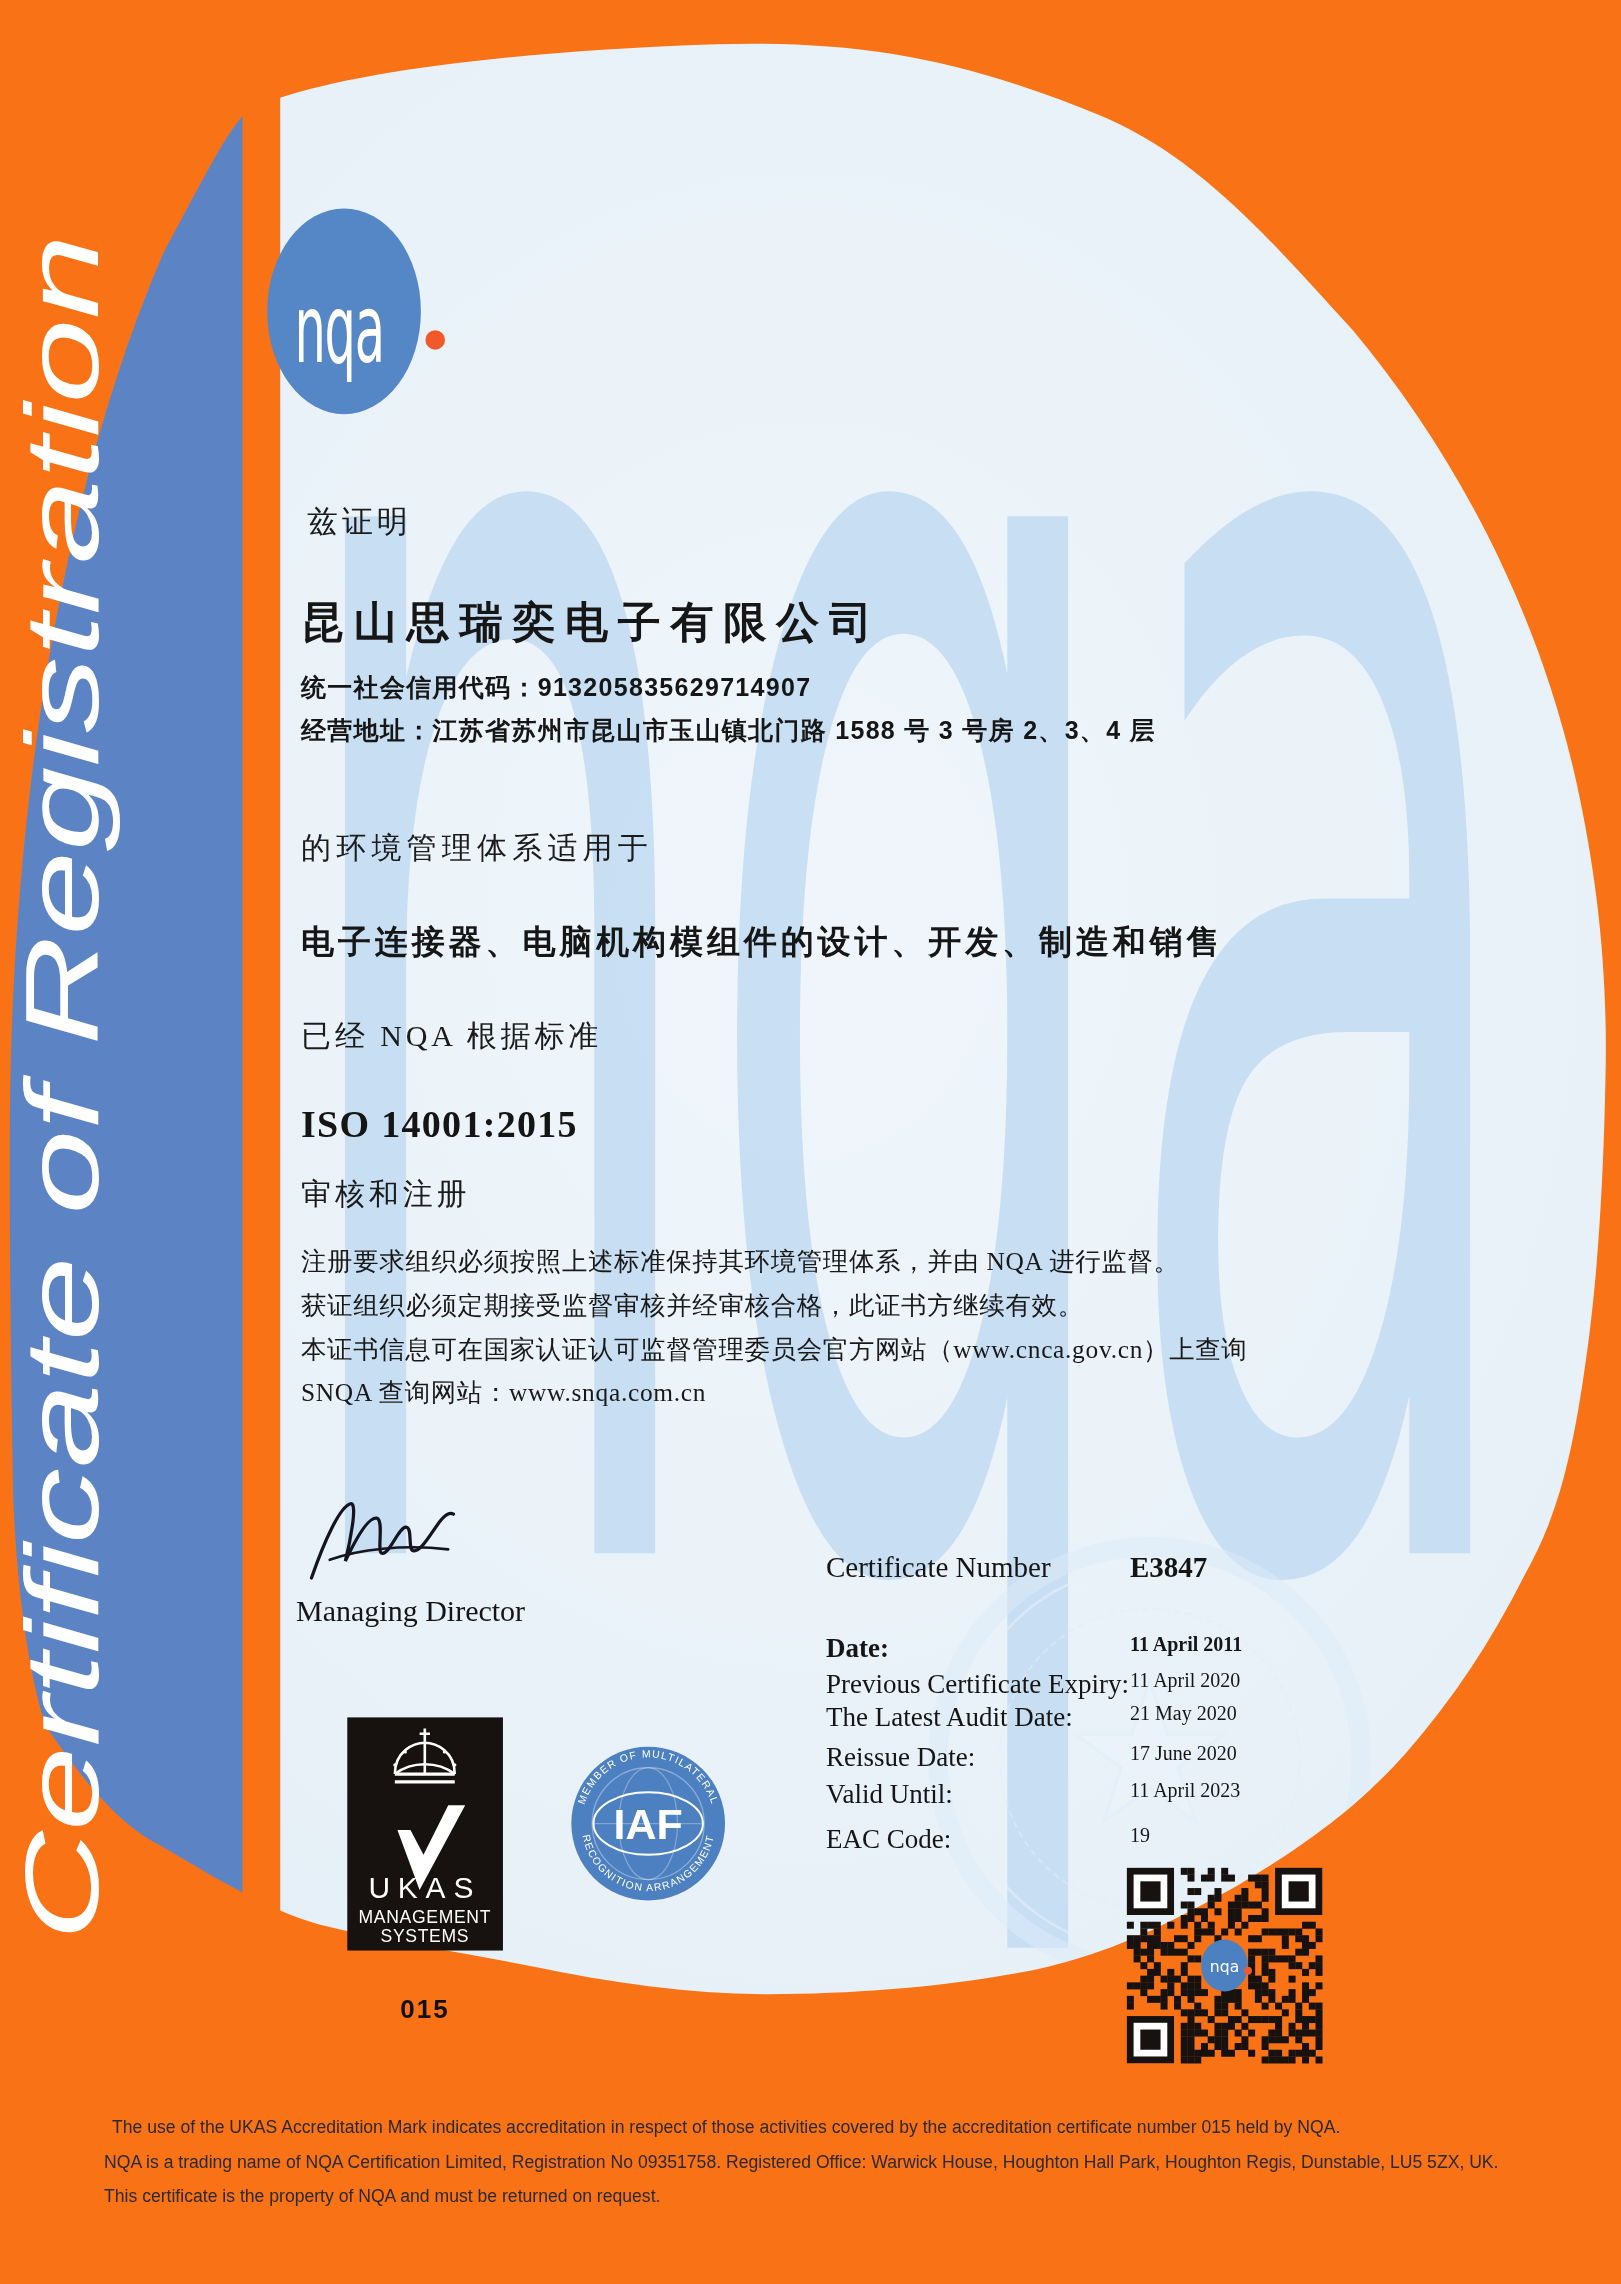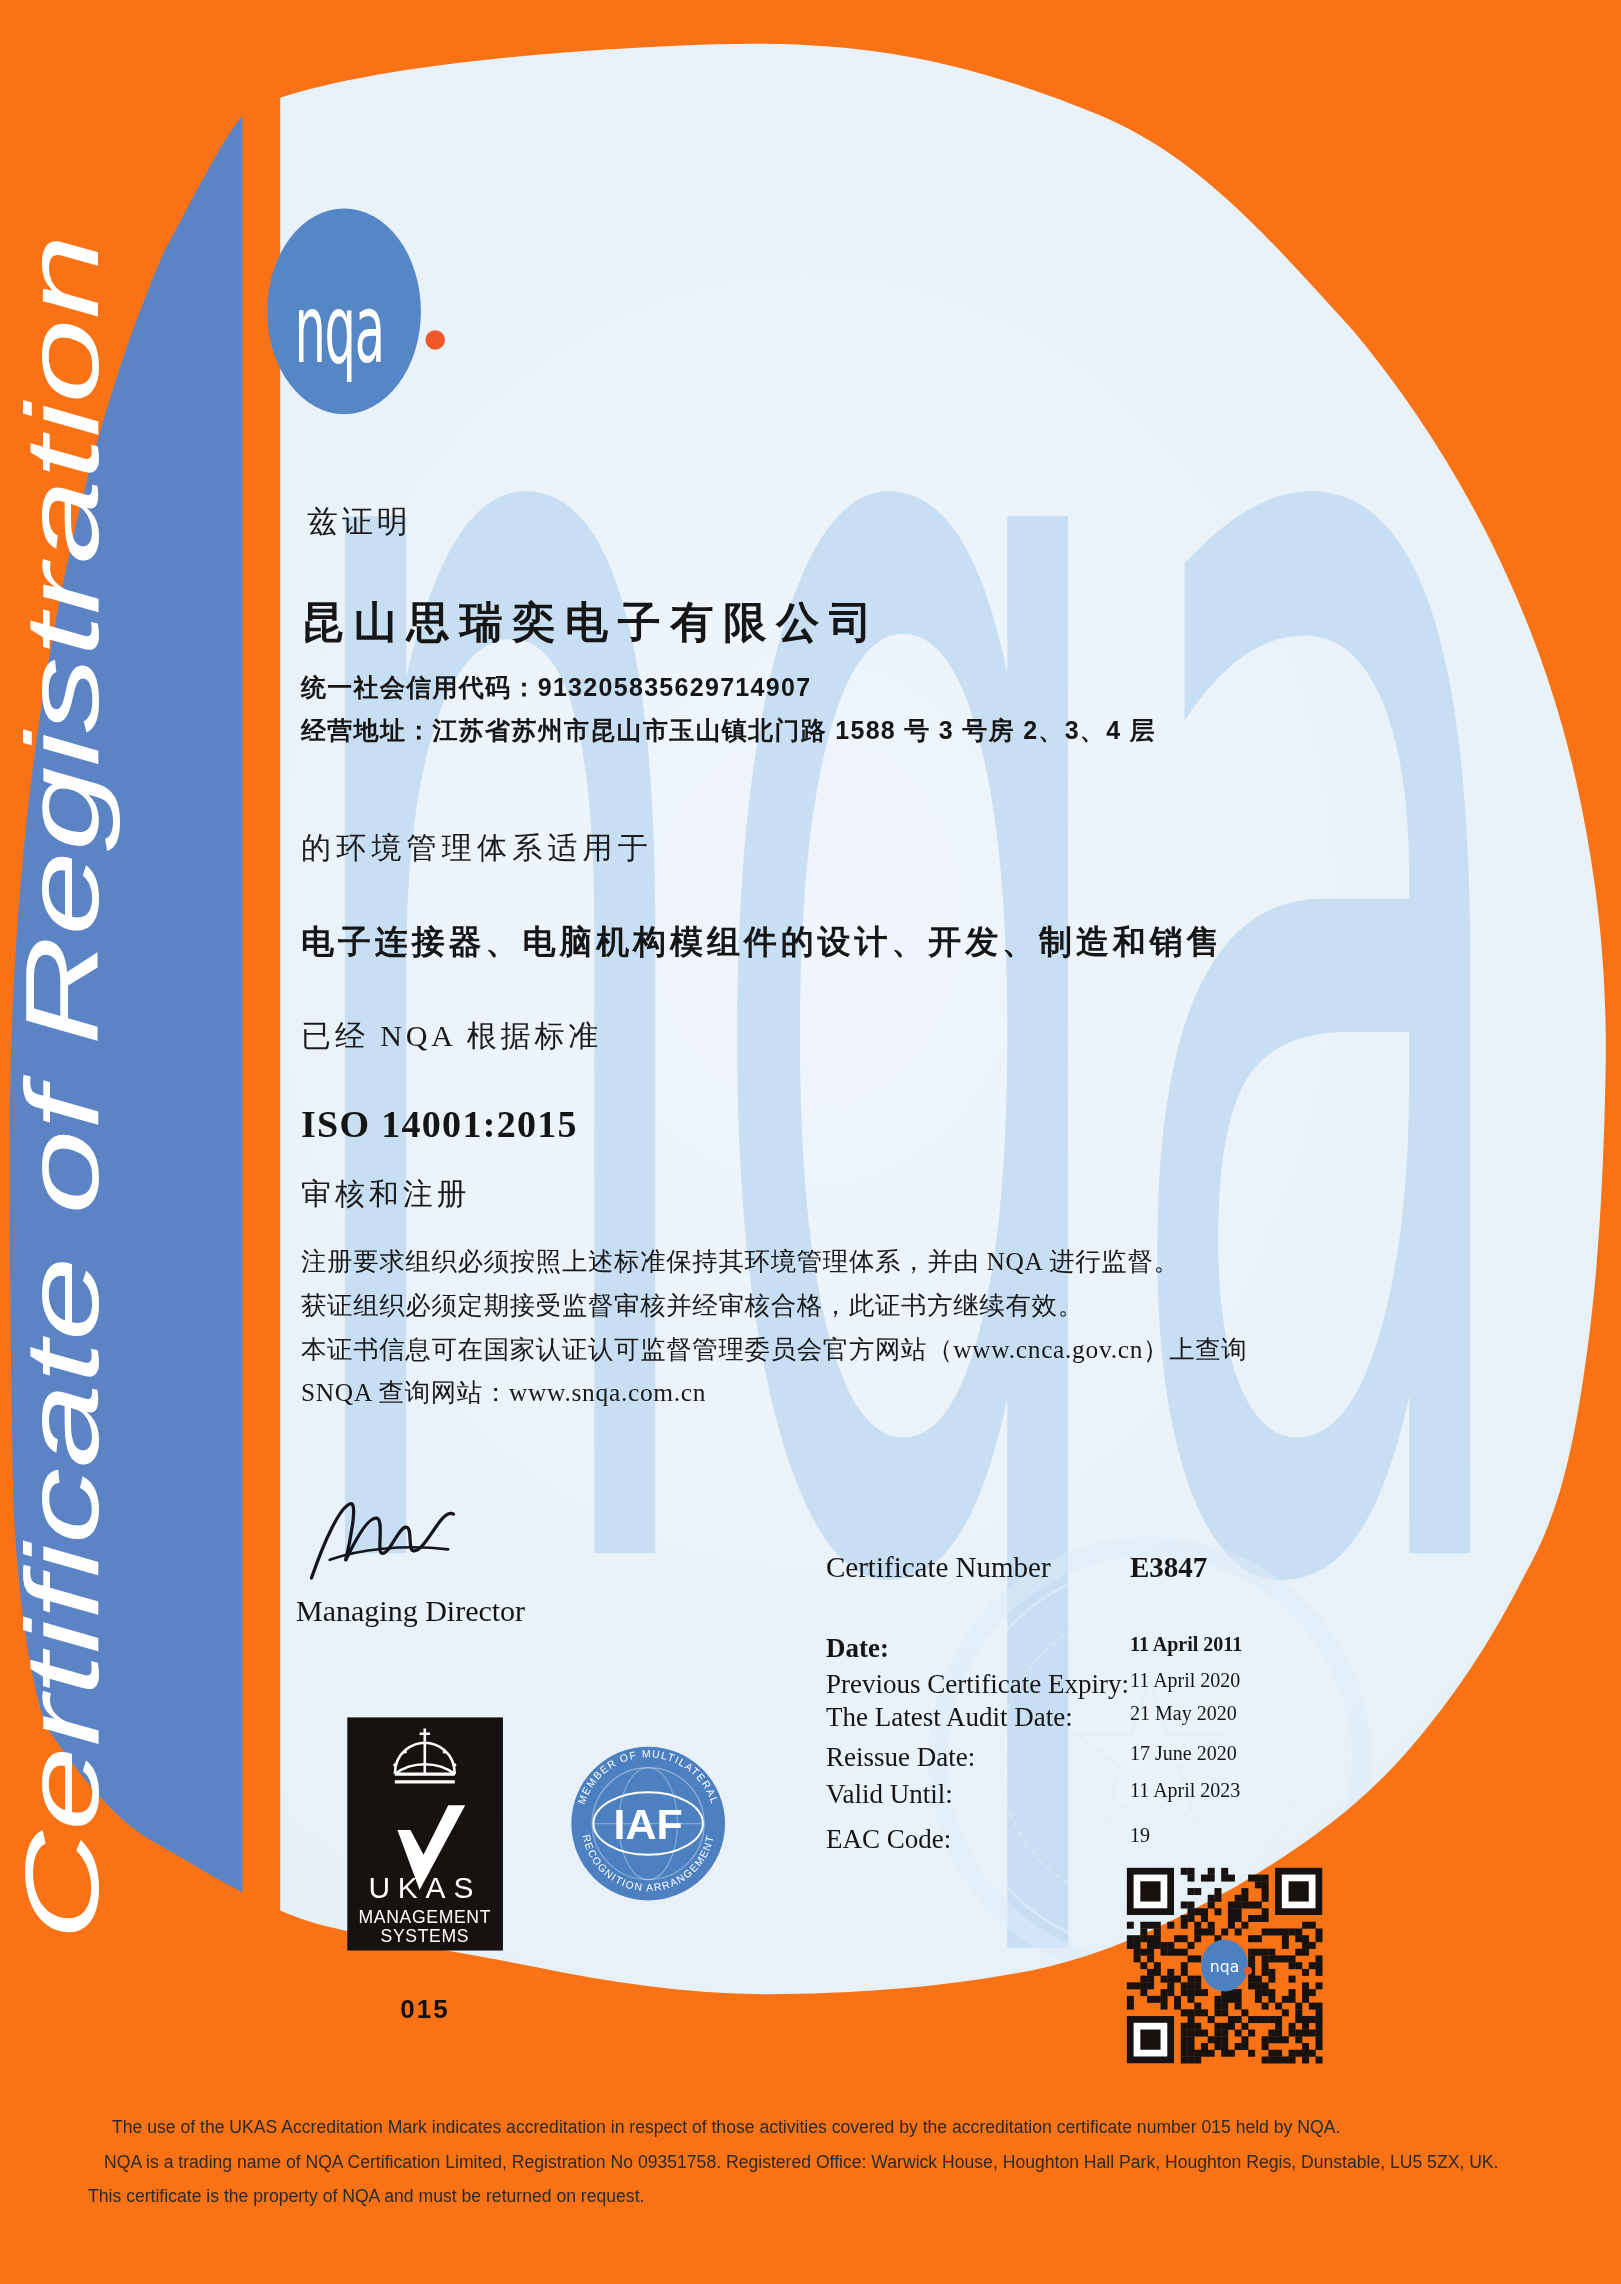--- a/index.html
+++ b/index.html
@@ -25,21 +25,21 @@
   .p3{left:301px;top:1333px;} .p4{left:301px;top:1376px;}
   .mgr{left:296px;top:1594px;font-size:30px;text-align:center;}
   .certlabel{left:826px;top:1551px;font-size:29px;}
   .certvalue{left:1130px;top:1551px;font-size:29px;font-weight:700;}
   .rowlabel{left:826px;font-size:27px;}
   .rowvalue{left:1130px;font-size:20px;}
   .r0{top:1633px;font-weight:bold;} .r1{top:1669px;} .r2{top:1702px;}
   .r3{top:1742px;} .r4{top:1779px;} .r5{top:1824px;}
   .ukas-num{left:347px;top:1994px;width:156px;text-align:center;font-family:"Liberation Sans", sans-serif;
             font-size:26px;font-weight:700;color:#111;letter-spacing:2px;}
-  .f1{left:112px;top:2117px;} .f2{left:104px;top:2152px;} .f3{left:88px;top:2186px;}
+  .f1{left:112px;top:2117px;} .f2{left:104px;top:2152px;} .f3{left:104px;top:2186px;}
 </style>
 <title>Certificate of Registration - NQA ISO 14001:2015</title></head>
 <body>
 
 <div class="page">
 
   <svg width="1622" height="2284" viewBox="0 0 2490 3507" style="position:absolute;left:0;top:0;">
     <defs>
       <radialGradient id="lightGrad" cx="50%" cy="45%" r="75%">
         <stop offset="0%" stop-color="#eff5fb"></stop>

